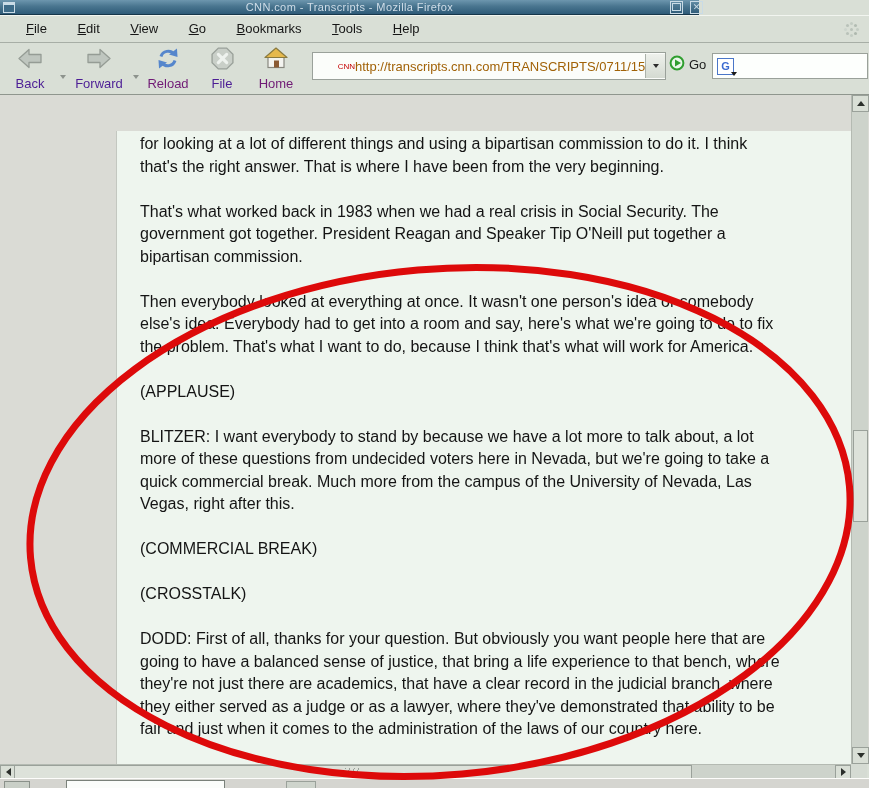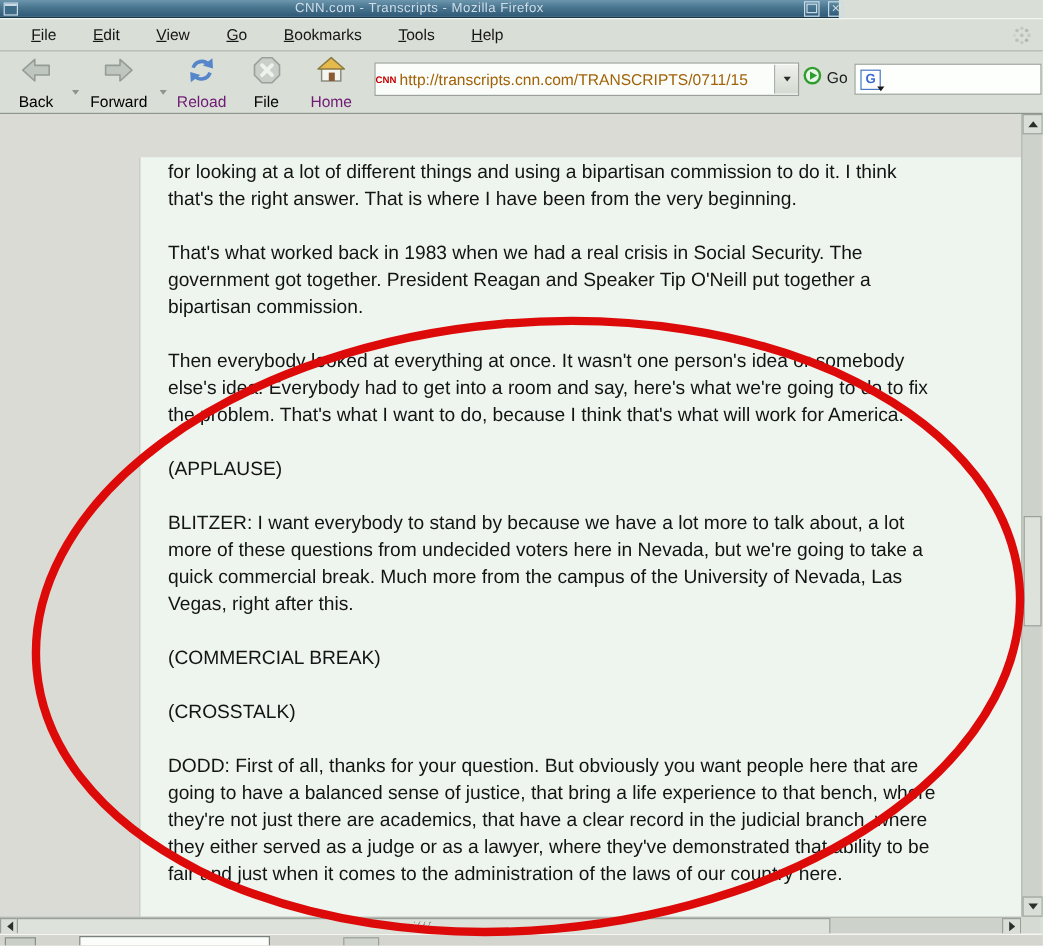--- a/index.html
+++ b/index.html
@@ -22,25 +22,25 @@
   .menu-item{display:inline-block;margin-left:26px;margin-top:6px;font-size:13px;color:#161616;cursor:default;}
   .menu-item::first-letter{text-decoration:underline;}
   .throbber{position:absolute;right:10px;top:6px;width:16px;height:16px;}
   .throbber i{position:absolute;left:7px;top:7px;width:3px;height:3px;border-radius:50%;background:#b9c2b9;
     box-shadow:6px 0 0 #c3ccc3,4px 4px 0 #aeb8ae,0 6px 0 #c3ccc3,-4px 4px 0 #b9c2b9,-6px 0 0 #cdd5cd,-4px -4px 0 #b9c2b9,0 -6px 0 #c3ccc3,4px -4px 0 #b2bcb2;}
 
   
   .toolbar{position:absolute;left:0;top:43px;width:869px;height:51px;background:#d9dfd6;border-bottom:1px solid #8f968e;}
   .tbtn{position:absolute;top:3px;display:flex;flex-direction:column;align-items:center;justify-content:flex-start;height:44px;}
   .tbtn .lbl{font-size:13px;margin-top:1px;color:#701a75;}
-  .tbtn.disabled .lbl{color:#000000;}
+  .tbtn.disabled .lbl{color:#4c1d95;}
   .caret{position:absolute;top:32px;width:0;height:0;border-left:3px solid transparent;border-right:3px solid transparent;border-top:4px solid #8d938d;}
 
   .urlbar{position:absolute;left:312px;top:9px;width:352px;height:26px;background:#fbfdfa;border:1px solid #9aa19a;display:flex;align-items:center;}
-  .favicon{width:20px;text-align:left;font-size:8px;font-weight:bold;color:#c40000;letter-spacing:0;}
+  .favicon{width:42px;text-align:right;font-size:8px;font-weight:normal;color:#c40000;letter-spacing:0;}
   .urlinput{flex:1;border:none;outline:none;background:transparent;font-size:13px;color:#a16207;padding:0;height:20px;min-width:0;}
   .urldrop{width:19px;height:24px;border-left:1px solid #aab1a9;background:linear-gradient(180deg,#eef1ec,#d4dad1);display:flex;align-items:center;justify-content:center;}
   .urldrop i{width:0;height:0;border-left:3px solid transparent;border-right:3px solid transparent;border-top:4px solid #2b2b2b;}
 
   .gobtn{position:absolute;left:669px;top:12px;display:flex;align-items:center;gap:4px;font-size:13px;color:#1a1a1a;}
   .searchbar{position:absolute;left:712px;top:10px;width:154px;height:24px;background:#fdfffd;border:1px solid #9aa19a;display:flex;align-items:center;}
   .gicon{position:relative;margin-left:4px;width:15px;height:15px;border:1px solid #4a76c8;background:#fff;font-size:11px;font-weight:bold;color:#3b6ad0;text-align:center;line-height:15px;}
   .gicon::after{content:"";position:absolute;right:-4px;bottom:-2px;width:0;height:0;border-left:3px solid transparent;border-right:3px solid transparent;border-top:4px solid #1a1a1a;}
   .searchinput{flex:1;border:none;outline:none;background:transparent;font-size:13px;min-width:0;}
 

